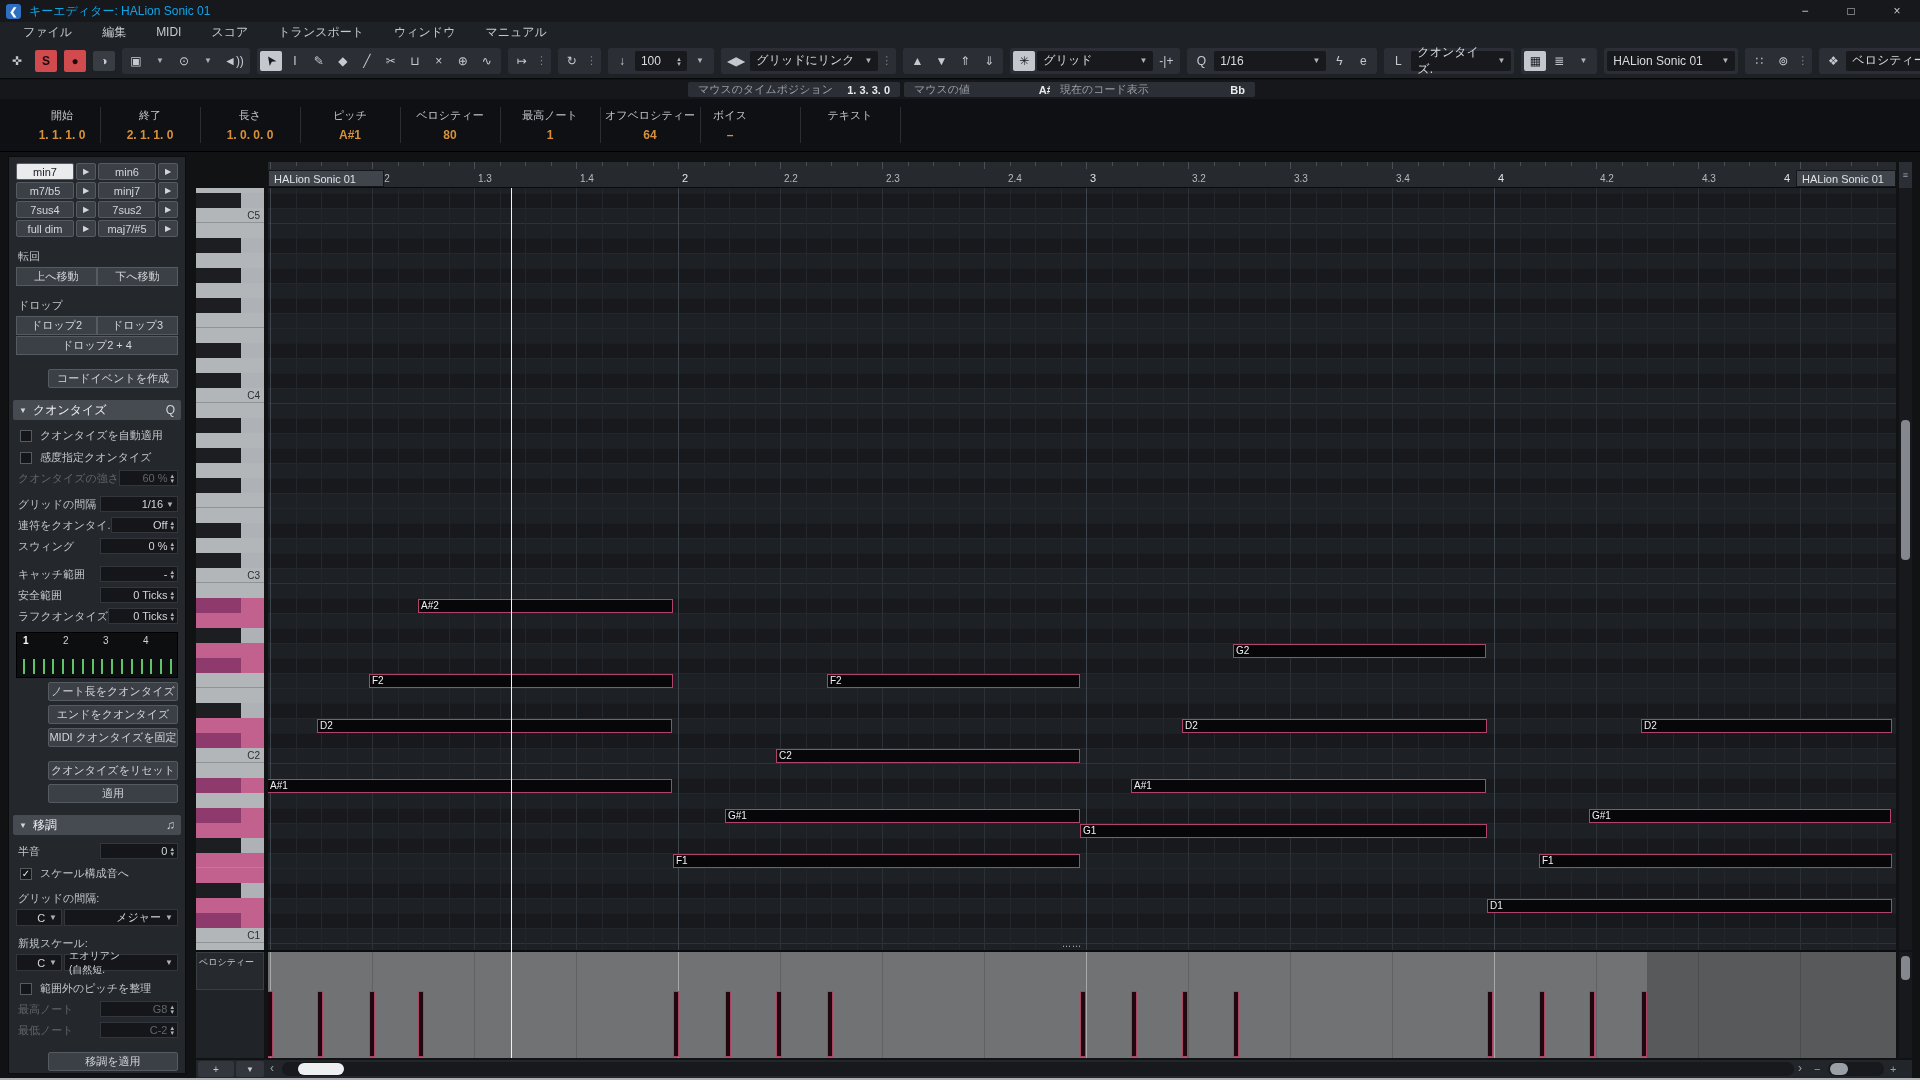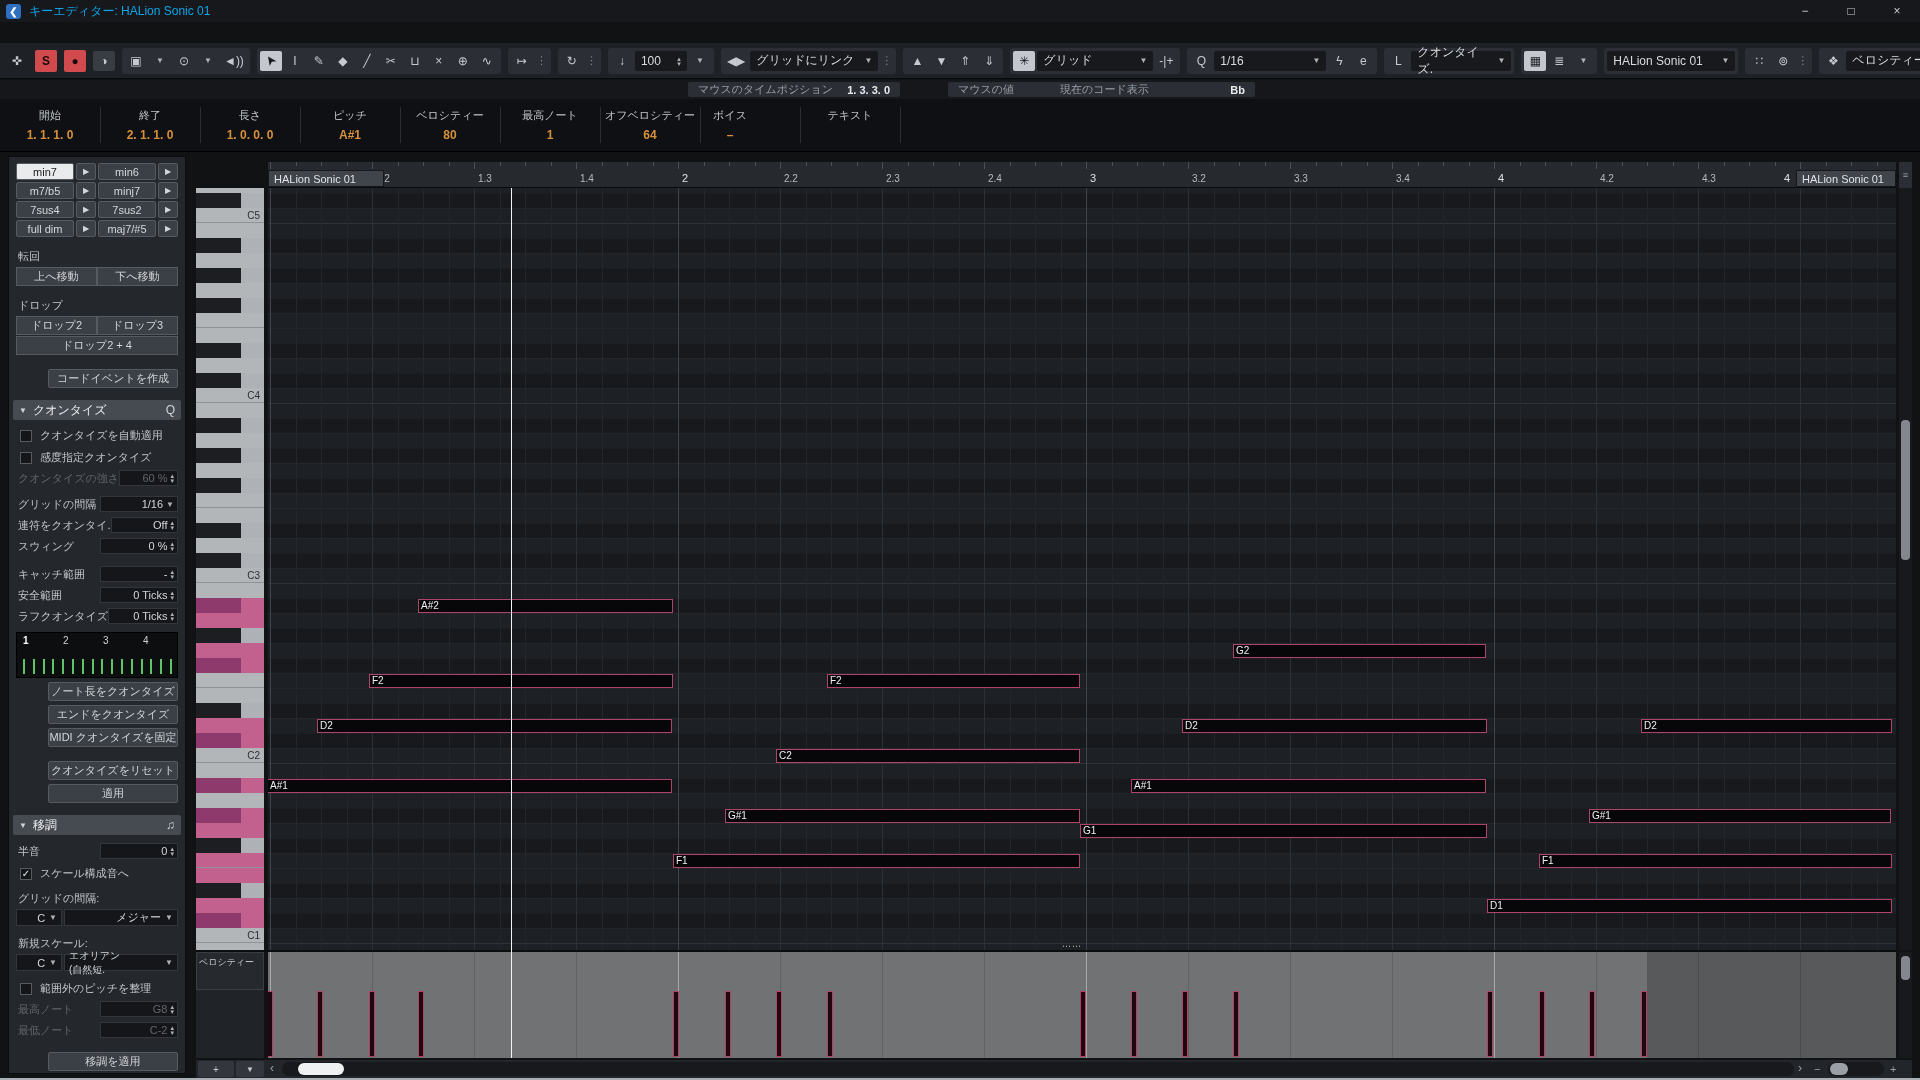--- a/index.html
+++ b/index.html
@@ -142,20 +142,29 @@
   <div class="titlebar">
     <span class="appicon">❮</span>
     <span class="title-text">キーエディター: HALion Sonic 01</span>
     <span class="winbtns">
       <span class="winbtn">−</span>
       <span class="winbtn">□</span>
       <span class="winbtn">×</span>
     </span>
   </div>
 
+  <div class="menubar" id="menubar">
+      <div class="menu-item">ファイル</div>
+      <div class="menu-item">編集</div>
+      <div class="menu-item">MIDI</div>
+      <div class="menu-item">スコア</div>
+      <div class="menu-item">トランスポート</div>
+      <div class="menu-item">ウィンドウ</div>
+      <div class="menu-item">マニュアル</div>
+    </div>
 
   <div class="toolbar">
     <button class="tbtn">✜</button>
     <button class="tbtn red">S</button>
     <button class="tbtn red">●</button>
     <button class="tbtn raised">◑</button>
     <span class="tgroup">
       <button class="tbtn">▣</button>
       <button class="tbtn dd">▼</button>
       <button class="tbtn">⊙</button>
@@ -259,32 +268,32 @@
       </span>
     </span>
 
   </div>
 
   <div class="statusline" id="statusline">
       <div class="seg" style="left: 688px; width: 212px;">
         <span class="lab">マウスのタイムポジション</span>
         <span class="val">1. 3. 3. 0</span>
       </div>
-      <div class="seg" style="left: 904px; width: 165px; margin-left: 44px;">
+      <div class="seg" style="left: 904px; width: 165px;">
         <span class="lab">マウスの値</span>
         <span class="val">A#3</span>
       </div>
       <div class="seg" style="left: 1050px; width: 205px;">
         <span class="lab">現在のコード表示</span>
         <span class="val">Bb</span>
       </div>
     </div>
 
   <div class="infoline" id="infoline">
-      <div class="icol" style="left: 0px; width: 100px;">
+      <div class="icol" style="left: 12px; width: 100px;">
         <div class="ilab">開始</div>
         <div class="ival">1. 1. 1. 0</div>
       </div>
       <div class="isep" style="left: 100px;"></div>
       <div class="icol" style="left: 100px; width: 100px;">
         <div class="ilab">終了</div>
         <div class="ival">2. 1. 1. 0</div>
       </div>
       <div class="isep" style="left: 200px;"></div>
       <div class="icol" style="left: 200px; width: 100px;">
@@ -598,21 +607,21 @@
       <div class="rmark" style="left: 1532px; height: 7px;"></div>
       <div class="rmark" style="left: 1557.5px; height: 4px;"></div>
       <div class="rmark" style="left: 1583px; height: 4px;"></div>
       <div class="rmark" style="left: 1608.5px; height: 4px;"></div>
       <div class="rtick-lab" style="left: 108px;">1.2</div>
       <div class="rtick-lab" style="left: 210px;">1.3</div>
       <div class="rtick-lab" style="left: 312px;">1.4</div>
       <div class="rtick-lab bar" style="left: 414px;">2</div>
       <div class="rtick-lab" style="left: 516px;">2.2</div>
       <div class="rtick-lab" style="left: 618px;">2.3</div>
-      <div class="rtick-lab" style="left: 720px;">2.4</div>
+      <div class="rtick-lab" style="left: 740px;">2.4</div>
       <div class="rtick-lab bar" style="left: 822px;">3</div>
       <div class="rtick-lab" style="left: 924px;">3.2</div>
       <div class="rtick-lab" style="left: 1026px;">3.3</div>
       <div class="rtick-lab" style="left: 1128px;">3.4</div>
       <div class="rtick-lab bar" style="left: 1230px;">4</div>
       <div class="rtick-lab" style="left: 1332px;">4.2</div>
       <div class="rtick-lab" style="left: 1434px;">4.3</div>
       <div class="rtick-lab bar" style="left: 1516px;">4</div>
       <div class="rtab" style="left: 0px; width: 116px;">HALion Sonic 01</div>
       <div class="rtab" style="left: 1528px; width: 100px;">HALion Sonic 01</div>

